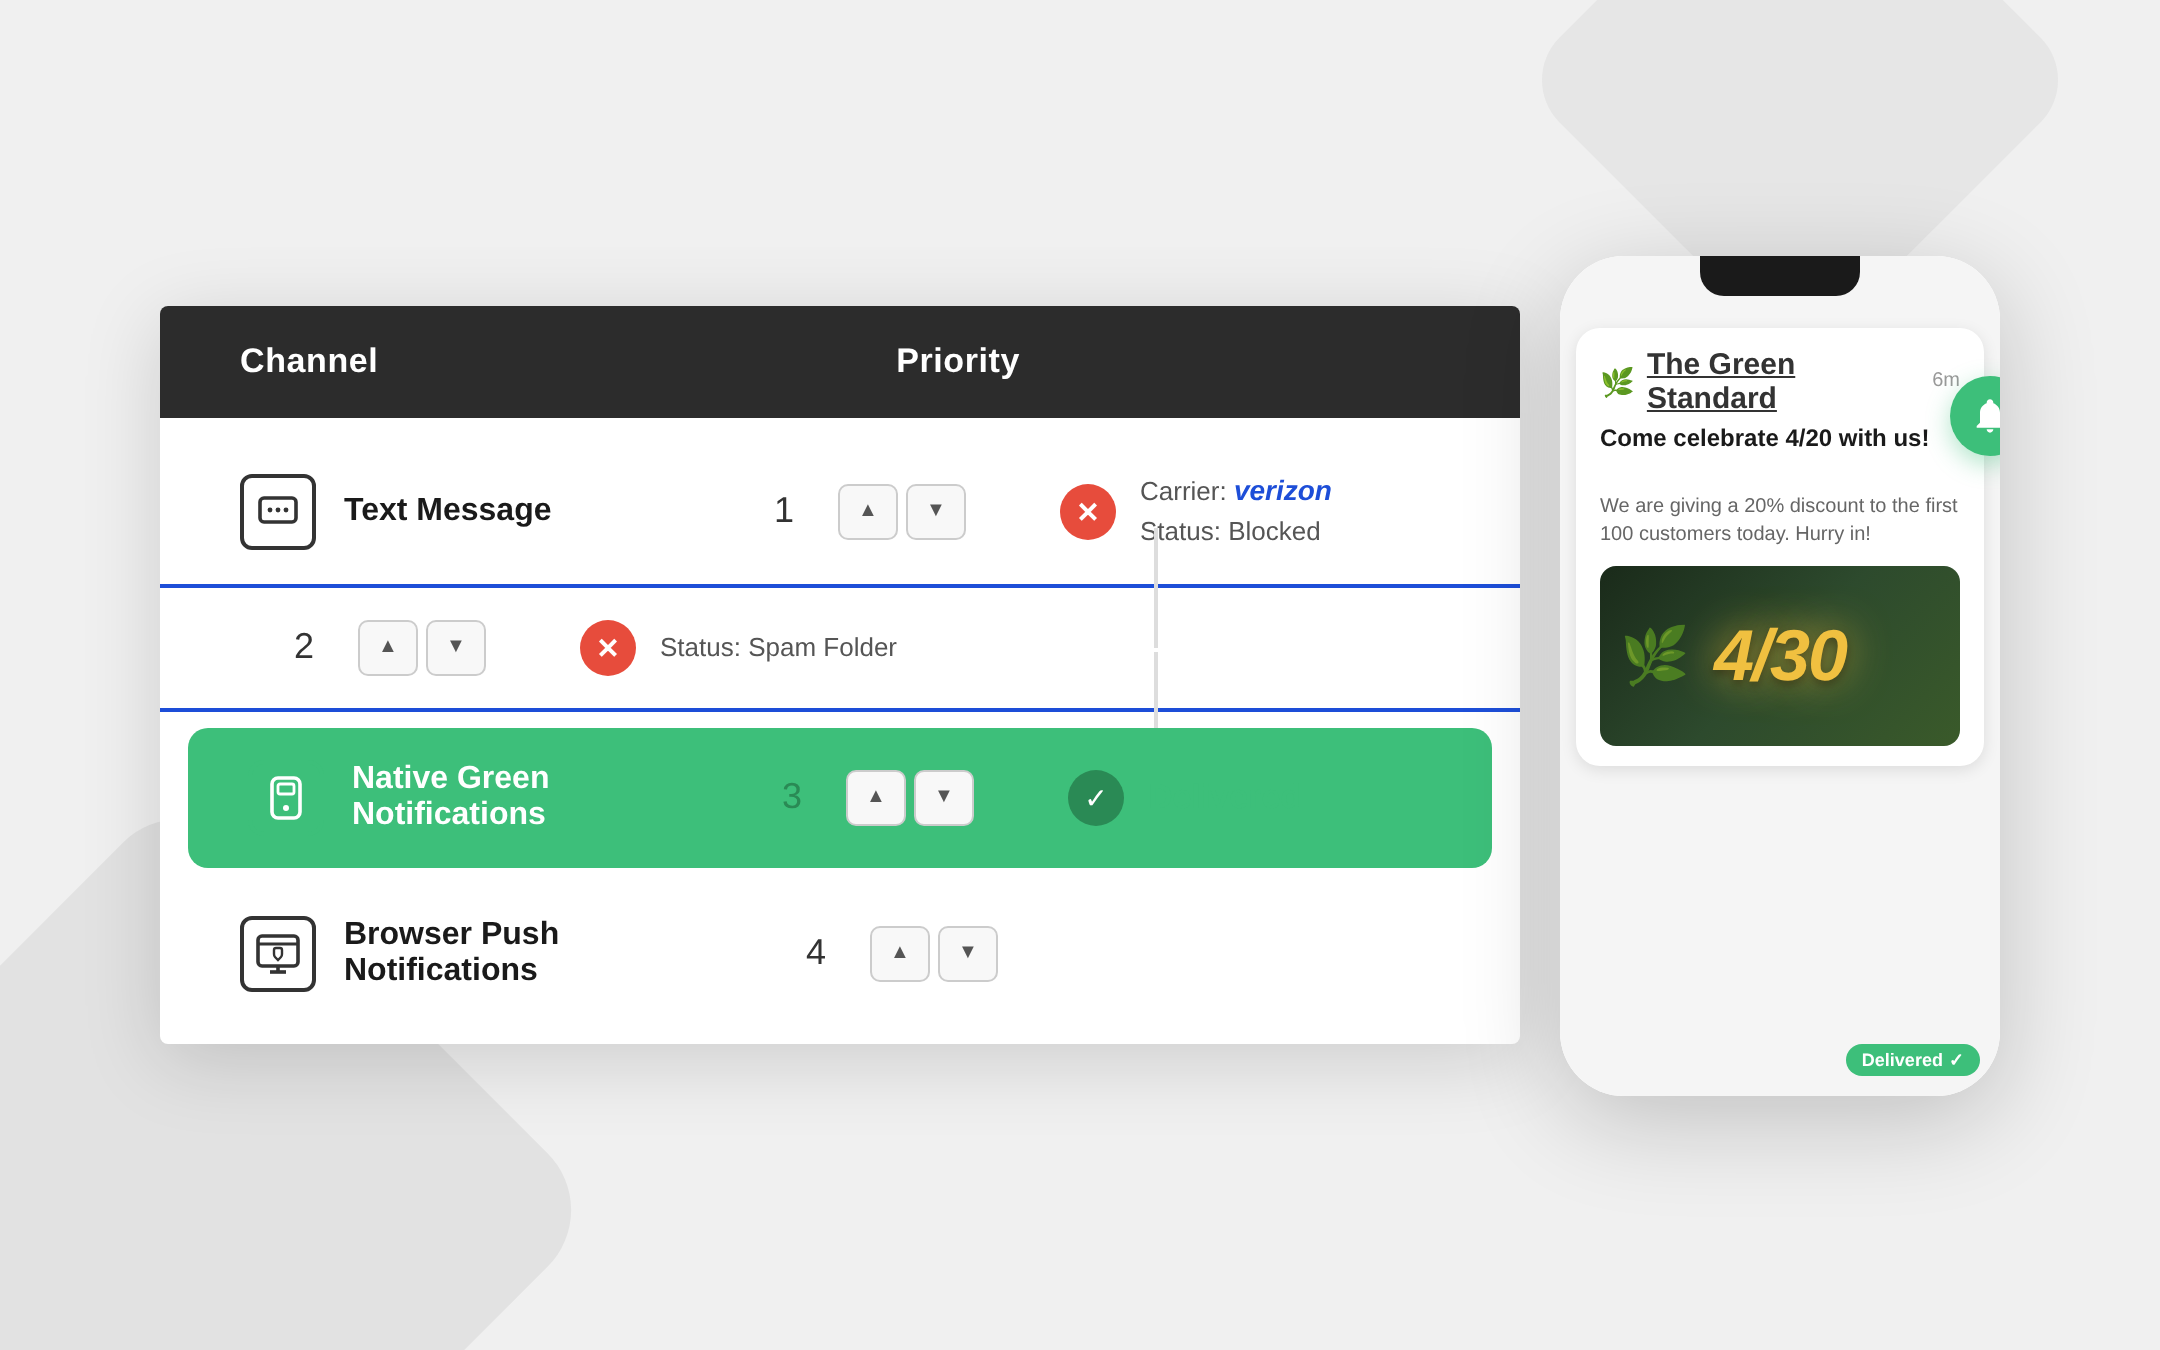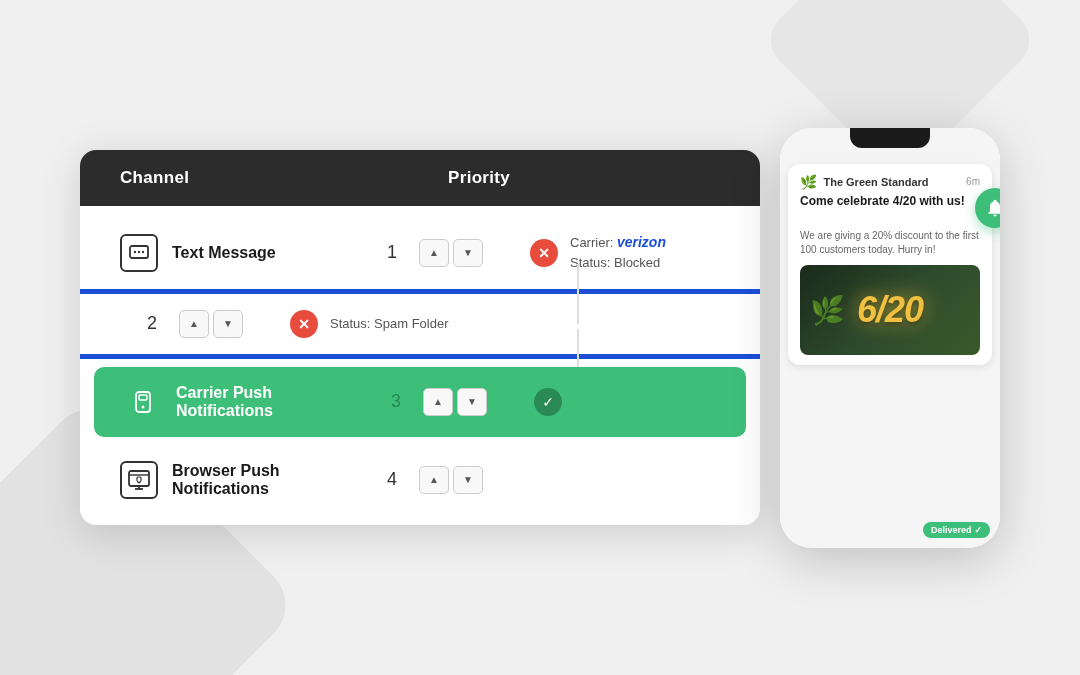--- a/index.html
+++ b/index.html
@@ -42,21 +42,21 @@
     .scene {
       position: relative;
       display: flex;
       align-items: center;
       gap: 20px;
     }
 
     
     .table-card {
       background: #fff;
-      border-radius: 16px;
+      border-radius: 4px;
       overflow: hidden;
       box-shadow: 0 8px 40px rgba(0,0,0,0.15);
       width: 680px;
     }
 
     .table-header {
       background: #2c2c2c;
       display: flex;
       padding: 18px 40px;
       color: #fff;
@@ -67,21 +67,21 @@
     .col-channel { flex: 0 0 240px; }
     .col-priority { flex: 0 0 150px; text-align: right; }
     .col-status { flex: 1; text-align: center; }
 
     .table-body { padding: 10px 0; }
 
     .table-row {
       display: flex;
       align-items: center;
       padding: 16px 40px;
-      border-bottom: 5px solid #1d4ed8;
+      border-bottom: 2px solid #1d4ed8;
       position: relative;
     }
     .table-row:last-child { border-bottom: none; }
 
     .channel-cell {
       flex: 0 0 240px;
       display: flex;
       align-items: center;
       gap: 14px;
     }
@@ -260,24 +260,25 @@
       display: flex;
       align-items: center;
       gap: 6px;
       margin-bottom: 4px;
     }
     .notif-logo {
       color: #3dbf7a;
       font-size: 14px;
     }
     .notif-sender {
-      font-size: 11px;
+      font-size: 15px;
       font-weight: 600;
       color: #333;
       flex: 1;
+      text-decoration: underline;
     }
     .notif-time {
       font-size: 10px;
       color: #999;
     }
     .notif-title {
       font-size: 12px;
       font-weight: 700;
       color: #1a1a1a;
       margin-bottom: 21px;
@@ -401,36 +402,36 @@
 
       <div class="table-row row-highlight" style="margin: 8px 14px; border-radius: 10px; padding: 16px 26px;">
         <div class="channel-cell">
           <div class="channel-icon green-bg">
             <svg width="18" height="22" viewBox="0 0 18 22" fill="none">
               <rect x="2" y="1" width="14" height="20" rx="3" stroke="white" stroke-width="1.8"></rect>
               <rect x="5" y="4" width="8" height="5" rx="1" stroke="white" stroke-width="1.4"></rect>
               <circle cx="9" cy="16" r="1.5" fill="white"></circle>
             </svg>
           </div>
-          <span class="channel-name white-text" style="color:#fff; font-weight:800;">Carrier Push Notifications</span>
+          <span class="channel-name white-text" style="color:#fff; font-weight:800;">Native Green Notifications</span>
         </div>
         <div class="priority-cell">
           <span class="priority-num green" style="color:#2a8a55;">3</span>
           <div class="arrow-btns">
             <button class="arrow-btn">▲</button>
             <button class="arrow-btn">▼</button>
           </div>
         </div>
         <div class="status-cell">
           <div class="status-icon delivered" style="background:#2a8a55;">✓</div>
           <div class="status-text delivered-text">Delivered</div>
         </div>
       </div>
 
-      <div class="table-row" style="border-bottom: none;">
+      <div class="table-row" style="border-bottom: none; gap: 16px;">
         <div class="channel-cell">
           <div class="channel-icon">
             <svg width="22" height="20" viewBox="0 0 22 20" fill="none">
               <rect x="1" y="1" width="20" height="15" rx="2" stroke="#333" stroke-width="1.8"></rect>
               <line x1="1" y1="5" x2="21" y2="5" stroke="#333" stroke-width="1.4"></line>
               <line x1="11" y1="16" x2="11" y2="19" stroke="#333" stroke-width="1.8"></line>
               <line x1="7" y1="19" x2="15" y2="19" stroke="#333" stroke-width="1.8"></line>
               <path d="M9 10 L9 8 Q9 7 10 7 L12 7 Q13 7 13 8 L13 10 Q13 11 12.5 11.5 L11 13 L9.5 11.5 Q9 11 9 10Z" stroke="#333" stroke-width="1.2" fill="none"></path>
             </svg>
           </div>
@@ -464,21 +465,21 @@
       <div class="notification-card">
         <div class="notif-header">
           <span class="notif-logo">🌿</span>
           <span class="notif-sender">The Green Standard</span>
           <span class="notif-time">6m</span>
         </div>
         <div class="notif-title">Come celebrate 4/20 with us!</div>
         <div class="notif-body">We are giving a 20% discount to the first 100 customers today. Hurry in!</div>
         <div class="notif-image">
           <span class="leaf-decoration">🌿</span>
-          <span class="notif-image-number">6/20</span>
+          <span class="notif-image-number">4/30</span>
         </div>
       </div>
 
     </div>
 
     <div class="delivered-badge">
       <span>Delivered</span>
       <span>✓</span>
     </div>
   </div>

